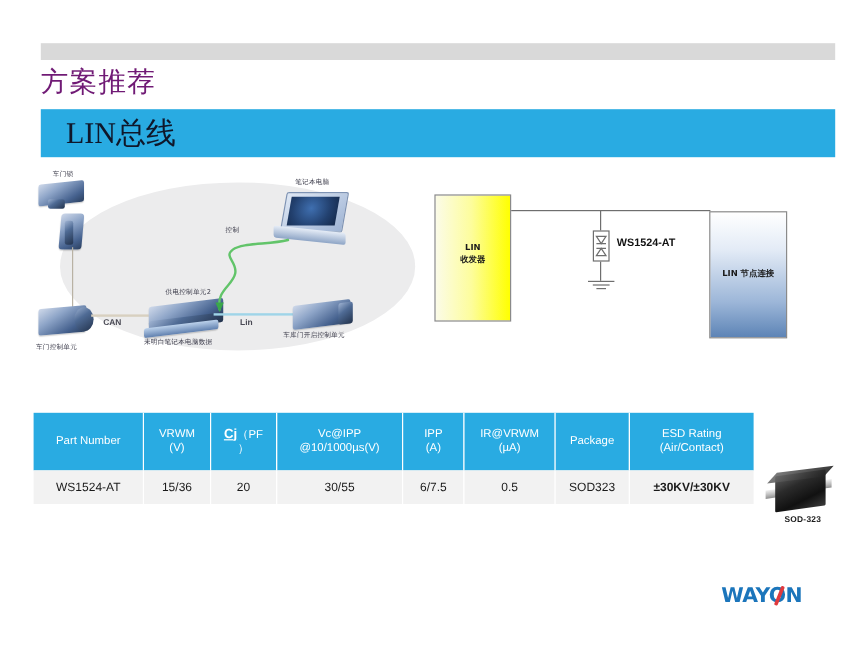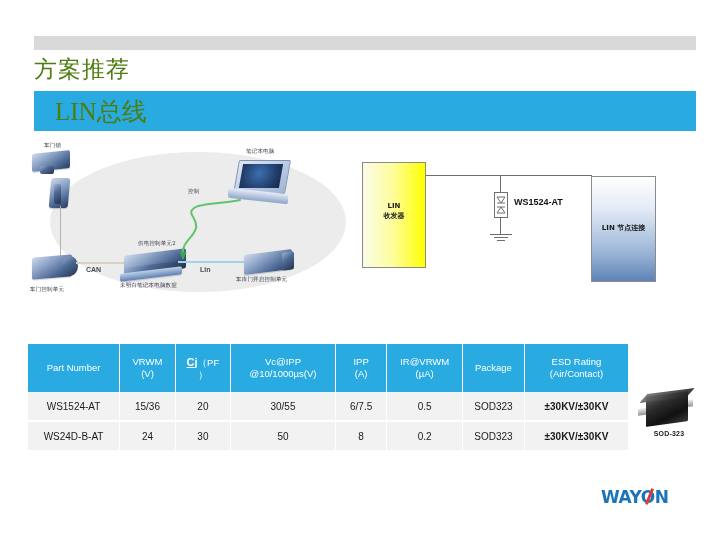--- a/index.html
+++ b/index.html
@@ -30,40 +30,40 @@
     width: 662px;
     height: 14px;
     background: #d9d9d9;
   }
   .page-title {
     position: absolute;
     left: 34px;
     top: 54px;
     font-size: 23px;
     line-height: 30px;
-    color: #4d7c0f;
+    color: #701a75;
     font-family: "DejaVu Sans", "Liberation Sans", sans-serif;
     letter-spacing: 1px;
     white-space: nowrap;
   }
   .blue-banner {
     position: absolute;
     left: 34px;
     top: 91px;
     width: 662px;
     height: 40px;
     background: #29abe2;
   }
   .banner-text {
     position: absolute;
     left: 55px;
     top: 96px;
     font-size: 25px;
     line-height: 32px;
-    color: #4d7c0f;
+    color: #0f172a;
     font-family: "Liberation Serif", "DejaVu Serif", serif;
     white-space: nowrap;
   }
 
   
   .illus {
     position: absolute;
     left: 28px;
     top: 140px;
     width: 330px;
@@ -437,30 +437,20 @@
       <tr>
         <td>WS1524-AT</td>
         <td>15/36</td>
         <td>20</td>
         <td>30/55</td>
         <td>6/7.5</td>
         <td>0.5</td>
         <td>SOD323</td>
         <td>±30KV/±30KV</td>
       </tr>
-      <tr>
-        <td>WS24D-B-AT</td>
-        <td>24</td>
-        <td>30</td>
-        <td>50</td>
-        <td>8</td>
-        <td>0.2</td>
-        <td>SOD323</td>
-        <td>±30KV/±30KV</td>
-      </tr>
     </tbody>
   </table>
 
   <div class="pkg">
     <div class="pkg-lead" style="left:0px; top:20px;"></div>
     <div class="pkg-lead" style="left:44px; top:12px;"></div>
     <div class="pkg-body"></div>
     <div class="pkg-top"></div>
     <div class="pkg-label">SOD-323</div>
   </div>

